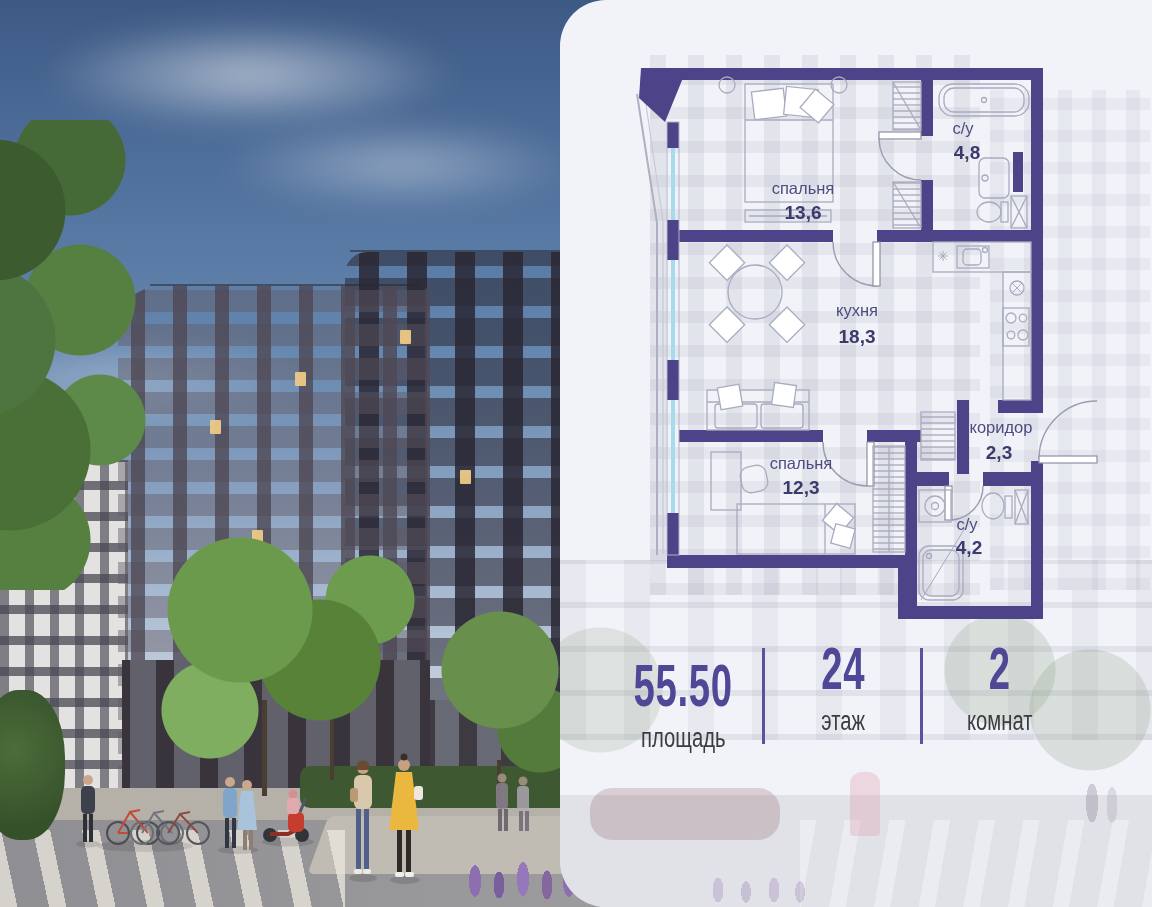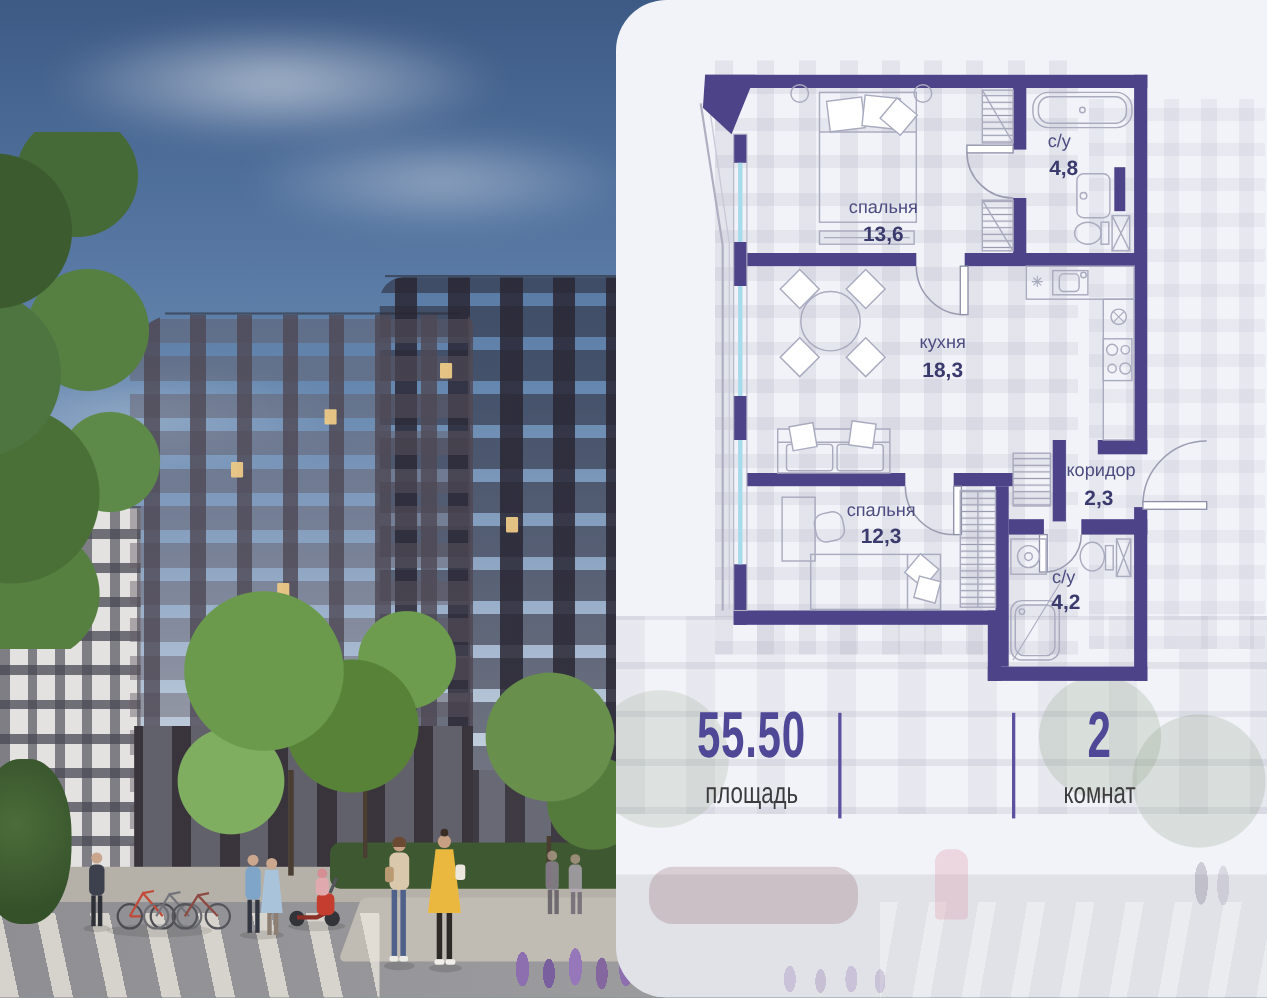--- a/index.html
+++ b/index.html
@@ -417,25 +417,29 @@
         <text x="372" y="399" class="room-area">2,3</text>
         <text x="174" y="409" class="room-name">спальня</text>
         <text x="174" y="434" class="room-area">12,3</text>
         <text x="340" y="470" class="room-name">с/у</text>
         <text x="342" y="494" class="room-area">4,2</text>
       </g>
     </svg>
   </div>
 
   <div class="abs stats">
-    <div class="stat-col" style="left:0;">
+    <div class="stat-col" style="left:0;margin-top:17px;">
       <span class="stat-value">55.50</span><br>
       <span class="stat-label">площадь</span>
     </div>
     <div class="stat-div" style="left:159px;"></div>
+    <div class="stat-col" style="left:160px;">
+      <span class="stat-value">24</span><br>
+      <span class="stat-label">этаж</span>
+    </div>
     <div class="stat-div" style="left:317px;"></div>
     <div class="stat-col" style="left:318px;width:158px;">
       <span class="stat-value">2</span><br>
       <span class="stat-label">комнат</span>
     </div>
   </div>
 
 </div>
 
 </body></html>

